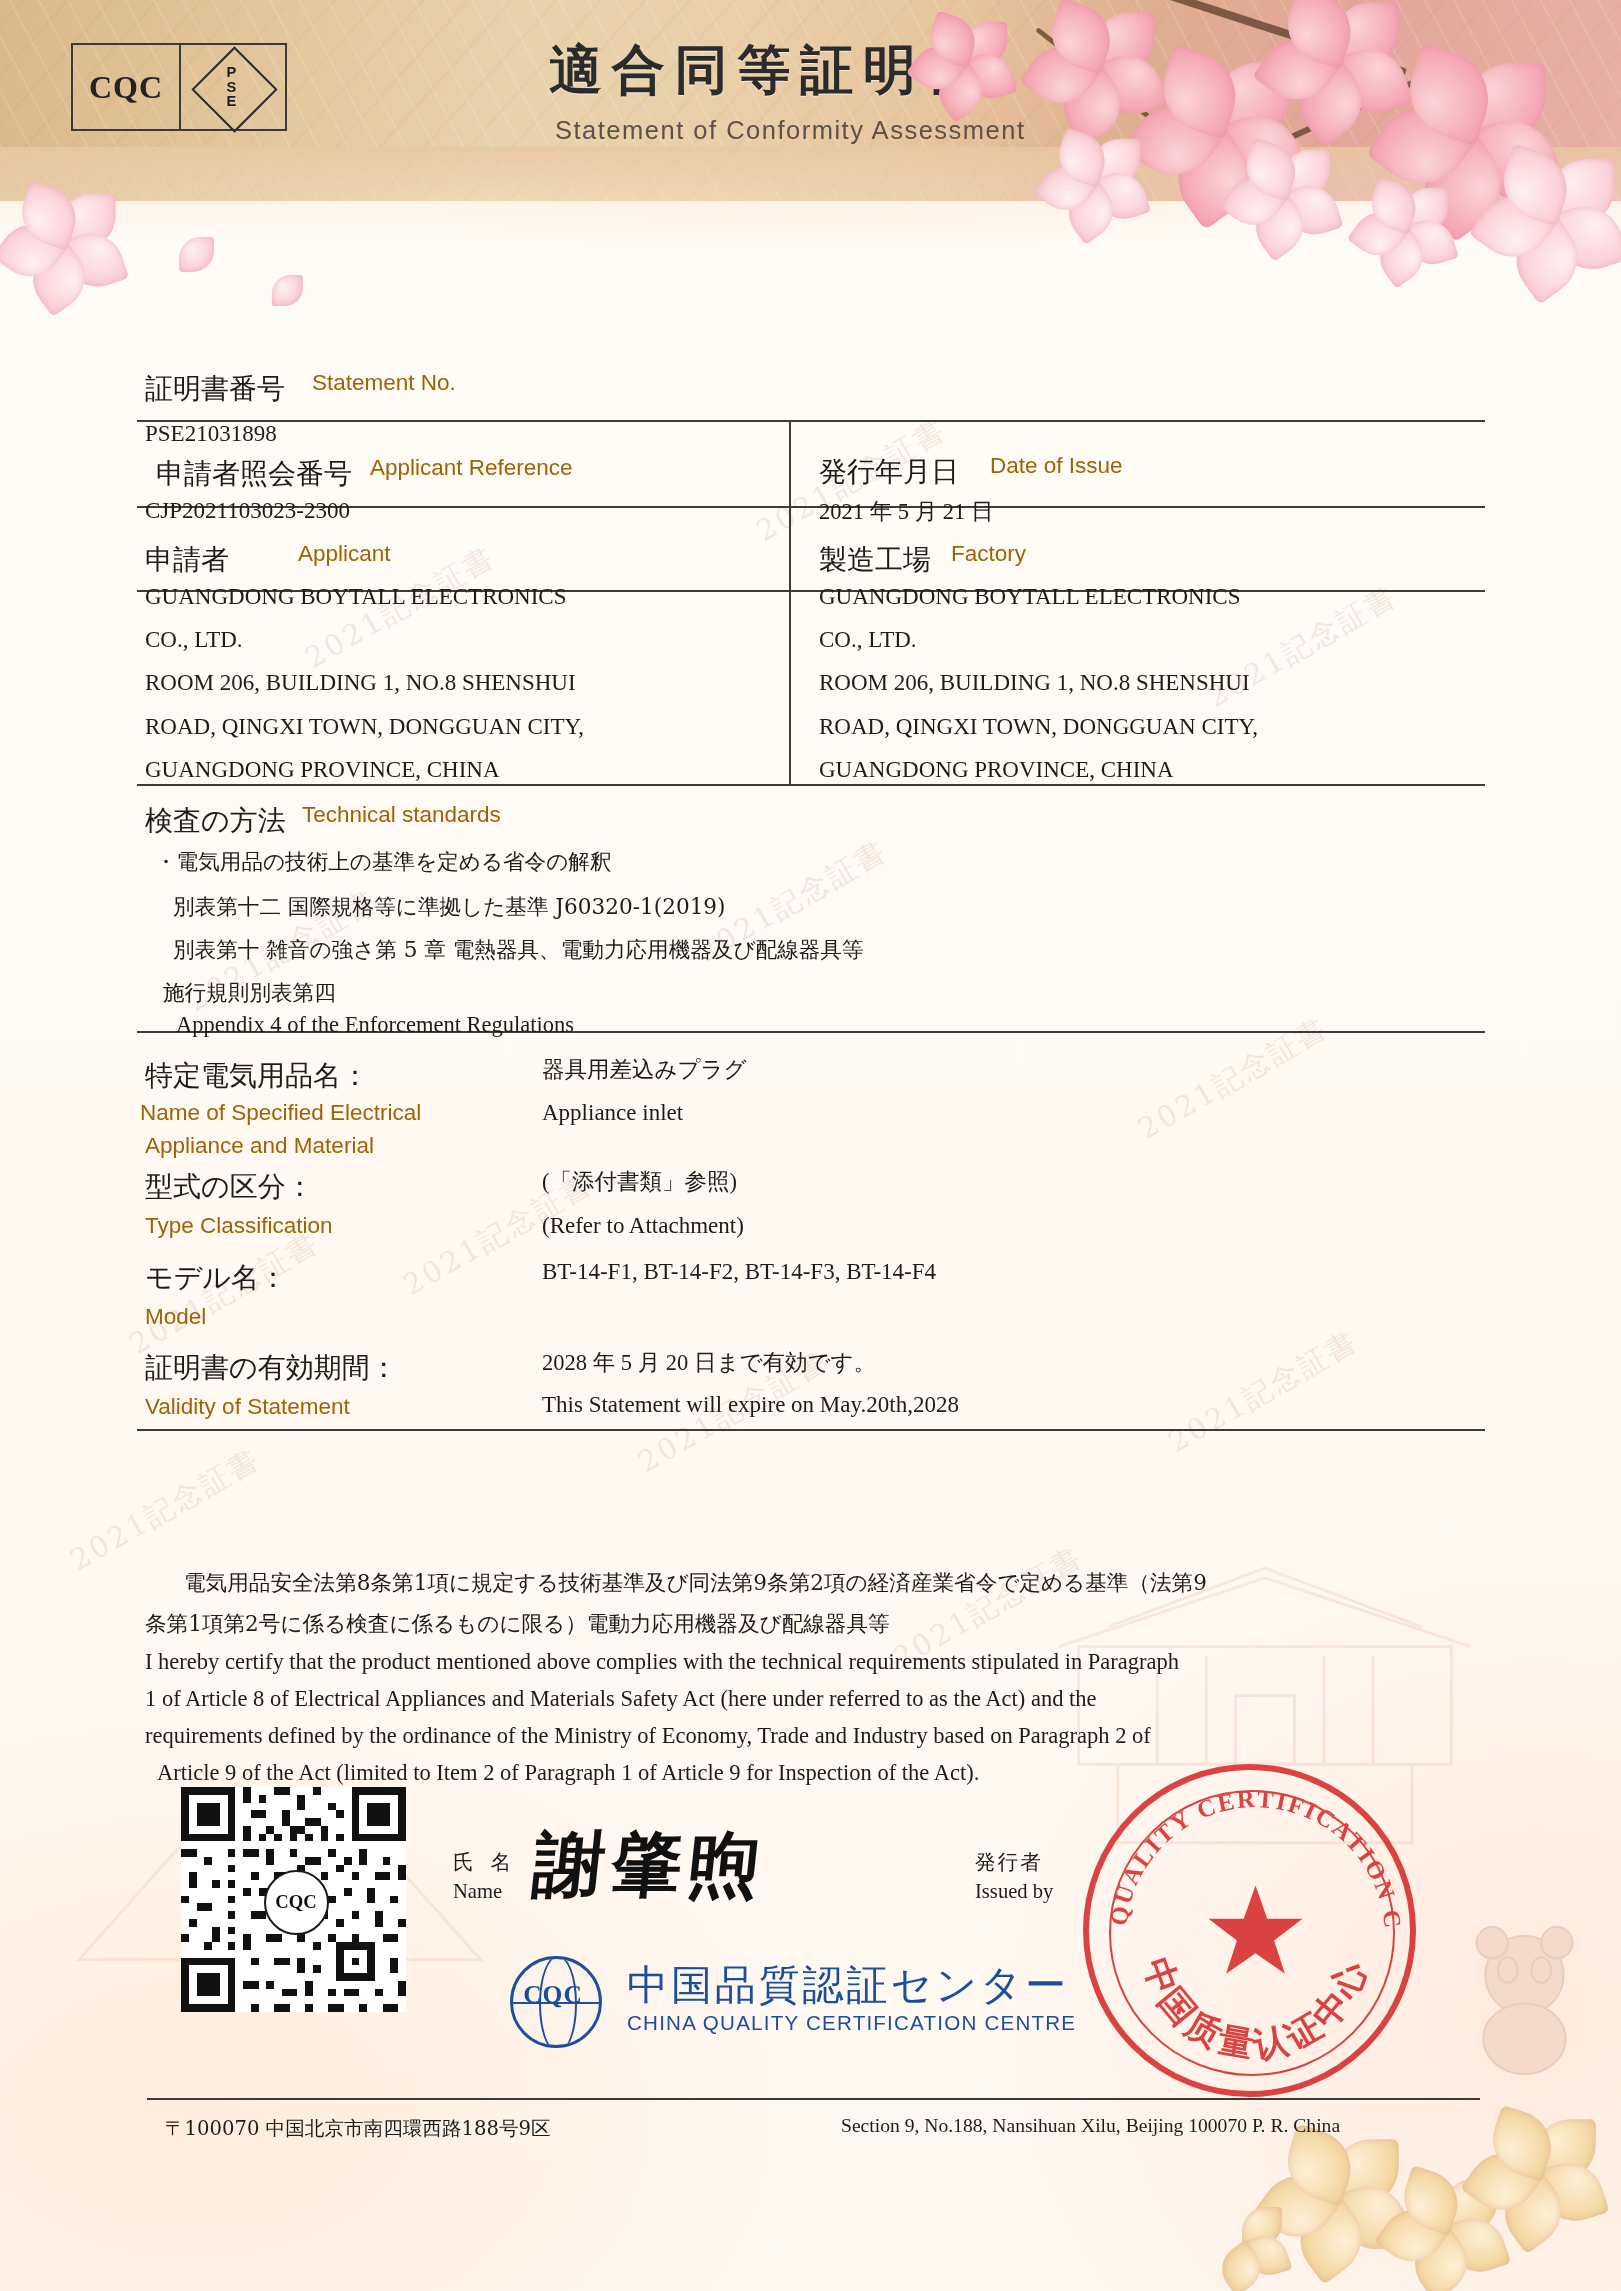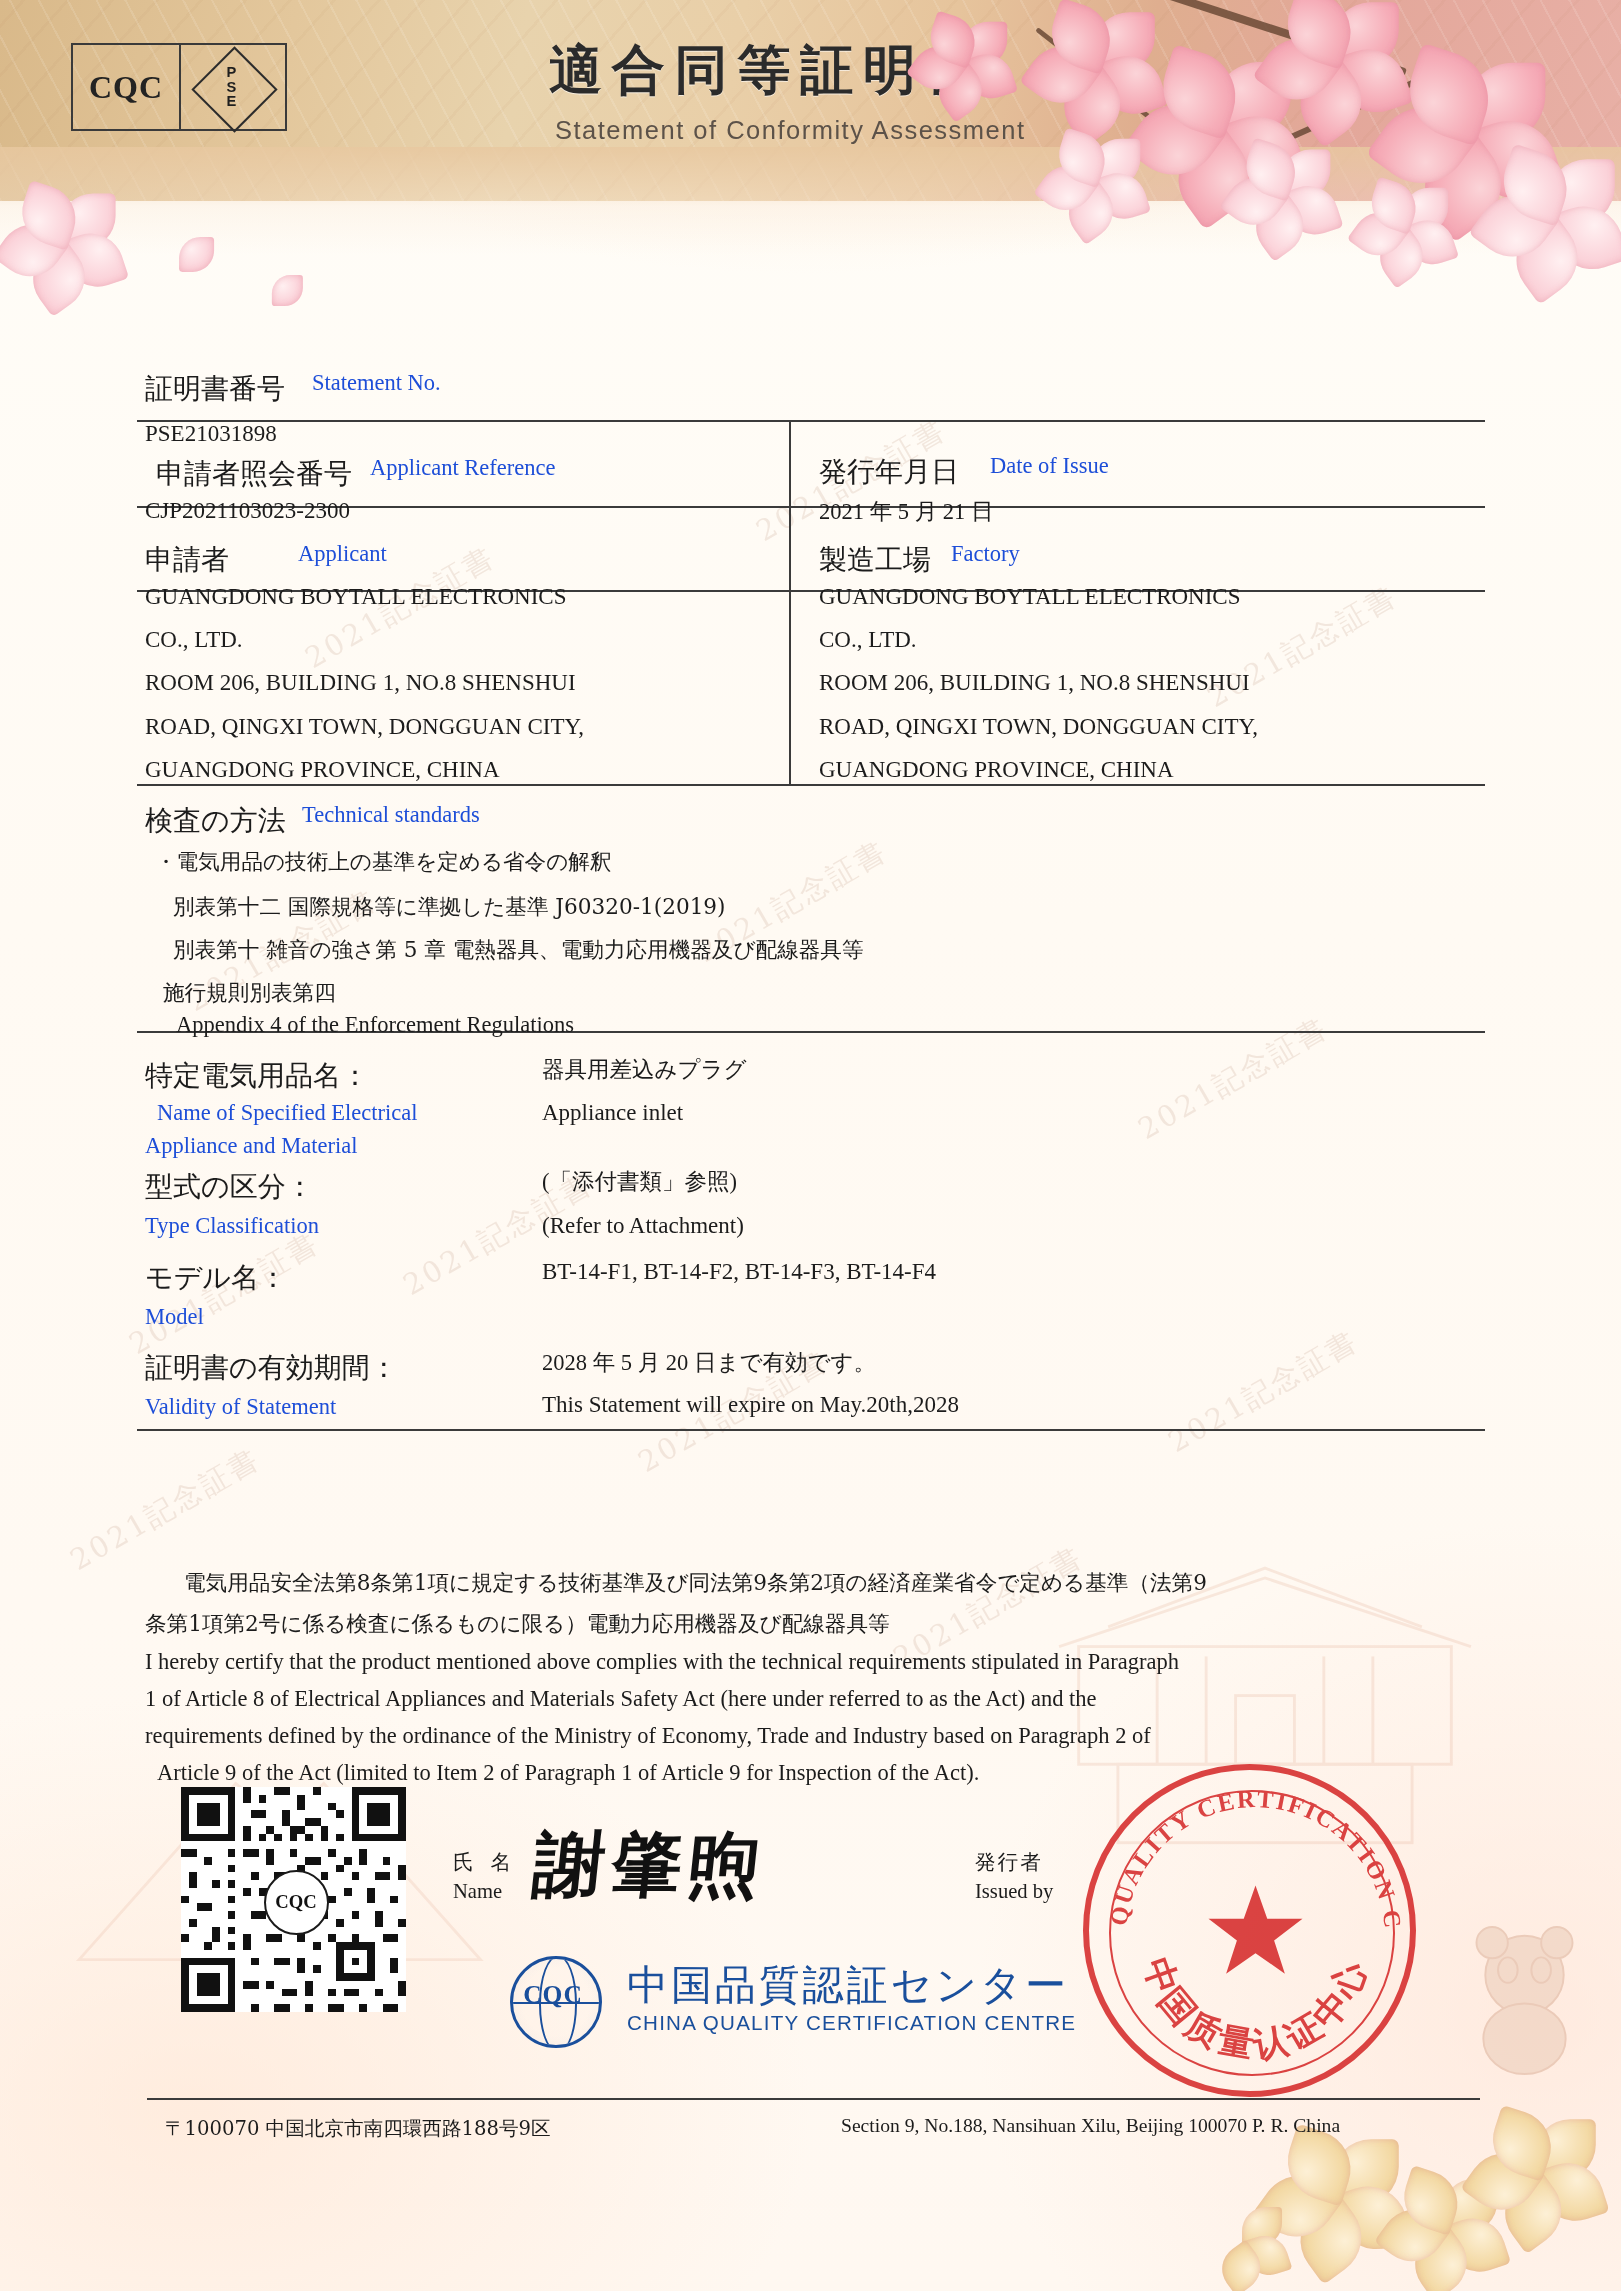--- a/index.html
+++ b/index.html
@@ -185,23 +185,23 @@
     position: absolute;
     background: #3b3b3b;
     width: 1.5px;
   }
   .lbl-jp {
     font-family: "DejaVu Serif", serif;
     font-size: 28px;
     color: #1c1c1c;
   }
   .lbl-en {
-    font-family: Liberation Serif, serif;
+    font-family: Liberation Sans, sans-serif;
     font-size: 22.5px;
-    color: #1d4ed8;
+    color: #a16207;
   }
   .val {
     font-family: "Liberation Serif", serif;
     font-size: 23px;
     color: #1c1c1c;
   }
   .val-jp {
     font-family: Liberation Serif, serif;
     font-size: 22.5px;
     color: #1c1c1c;
@@ -638,21 +638,21 @@
 
     <div class="cell" style="left:145px; top:802px;"><span class="lbl-jp">検査の方法</span></div>
     <div class="cell" style="left:302px; top:802px;"><span class="lbl-en">Technical standards</span></div>
     <div class="cell para-jp" style="left:155px; top:845px;">・電気用品の技術上の基準を定める省令の解釈</div>
     <div class="cell para-jp" style="left:173px; top:890px;">別表第十二  国際規格等に準拠した基準  J60320-1(2019)</div>
     <div class="cell para-jp" style="left:173px; top:933px;">別表第十  雑音の強さ第 5 章  電熱器具、電動力応用機器及び配線器具等</div>
     <div class="cell para-jp" style="left:163px; top:976px;">施行規則別表第四</div>
     <div class="cell para-en" style="left:176px; top:1008px;">Appendix 4 of the Enforcement Regulations</div>
 
     <div class="cell" style="left:145px; top:1057px;"><span class="lbl-jp">特定電気用品名：</span></div>
-    <div class="cell" style="left:157px; top:1100px;"><span class="lbl-en">Name of Specified Electrical</span></div>
+    <div class="cell" style="left:140px; top:1100px;"><span class="lbl-en">Name of Specified Electrical</span></div>
     <div class="cell" style="left:145px; top:1133px;"><span class="lbl-en">Appliance and Material</span></div>
     <div class="cell val-jp" style="left:542px; top:1054px;">器具用差込みプラグ</div>
     <div class="cell val" style="left:542px; top:1100px;">Appliance inlet</div>
 
     <div class="cell" style="left:145px; top:1168px;"><span class="lbl-jp">型式の区分：</span></div>
     <div class="cell" style="left:145px; top:1213px;"><span class="lbl-en">Type Classification</span></div>
     <div class="cell val-jp" style="left:542px; top:1166px;">(「添付書類」参照)</div>
     <div class="cell val" style="left:542px; top:1213px;">(Refer to Attachment)</div>
 
     <div class="cell" style="left:145px; top:1259px;"><span class="lbl-jp">モデル名：</span></div>

